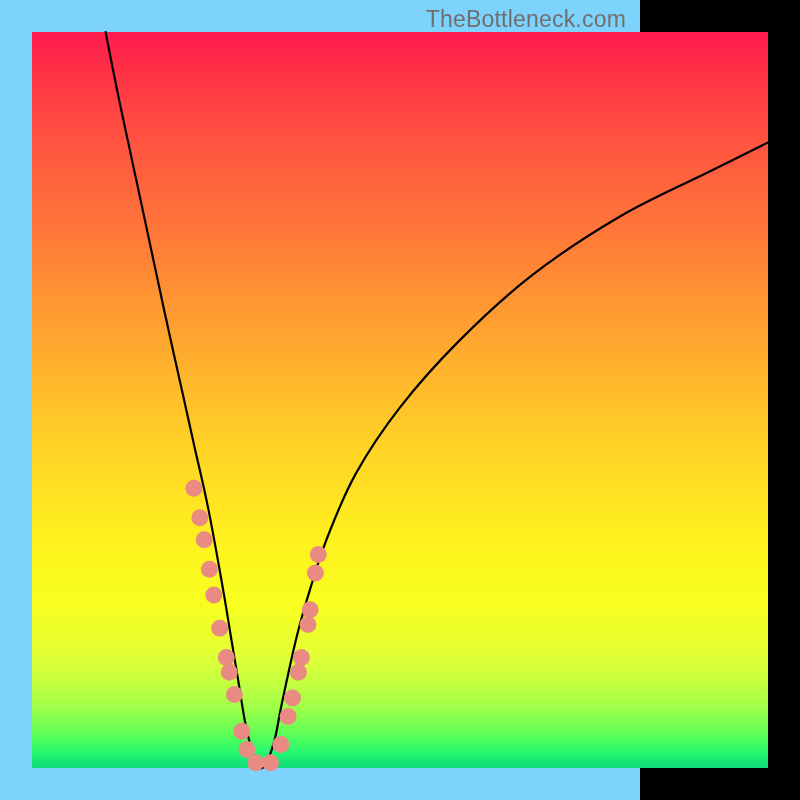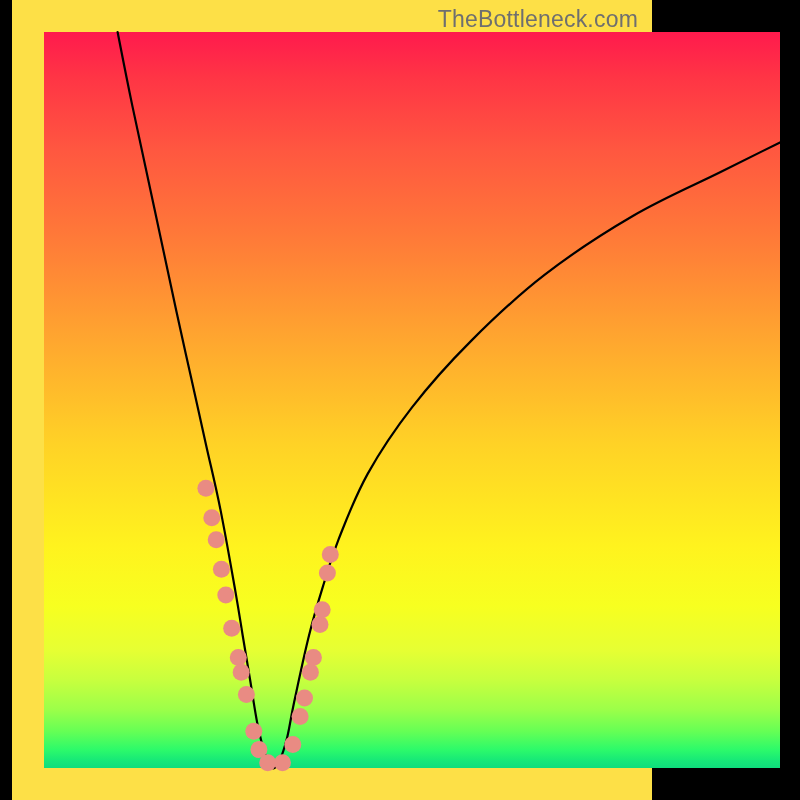--- a/index.html
+++ b/index.html
@@ -8,22 +8,21 @@
     width: 800px;
     height: 800px;
     overflow: hidden;
     background: #000;
     font-family: Arial, Helvetica, sans-serif;
   }
   .frame {
     position: relative;
     width: 640px;
     height: 800px;
-    background: #fde047;
-    margin-left: 12px;
+    background: #7dd3fc;
   }
   .plot-area {
     position: absolute;
     left: 32px;
     top: 32px;
     width: 736px;
     height: 736px;
     background: linear-gradient(to bottom,
       #ff1a4d 0%,
       #ff3445 6%,

